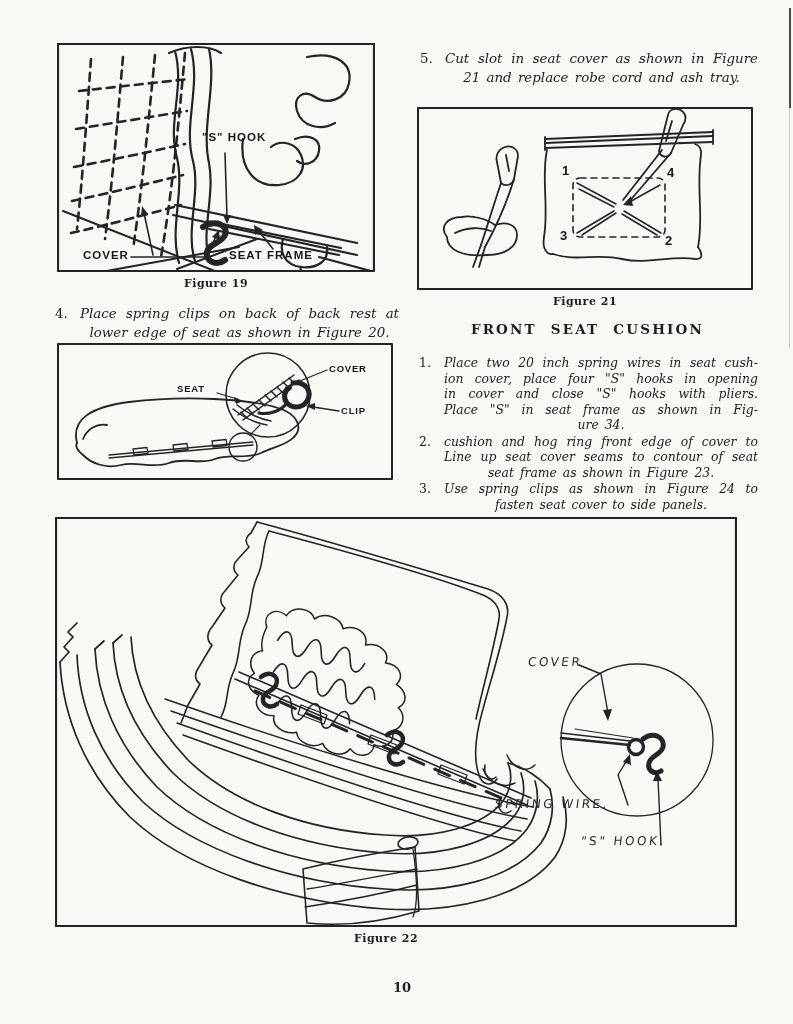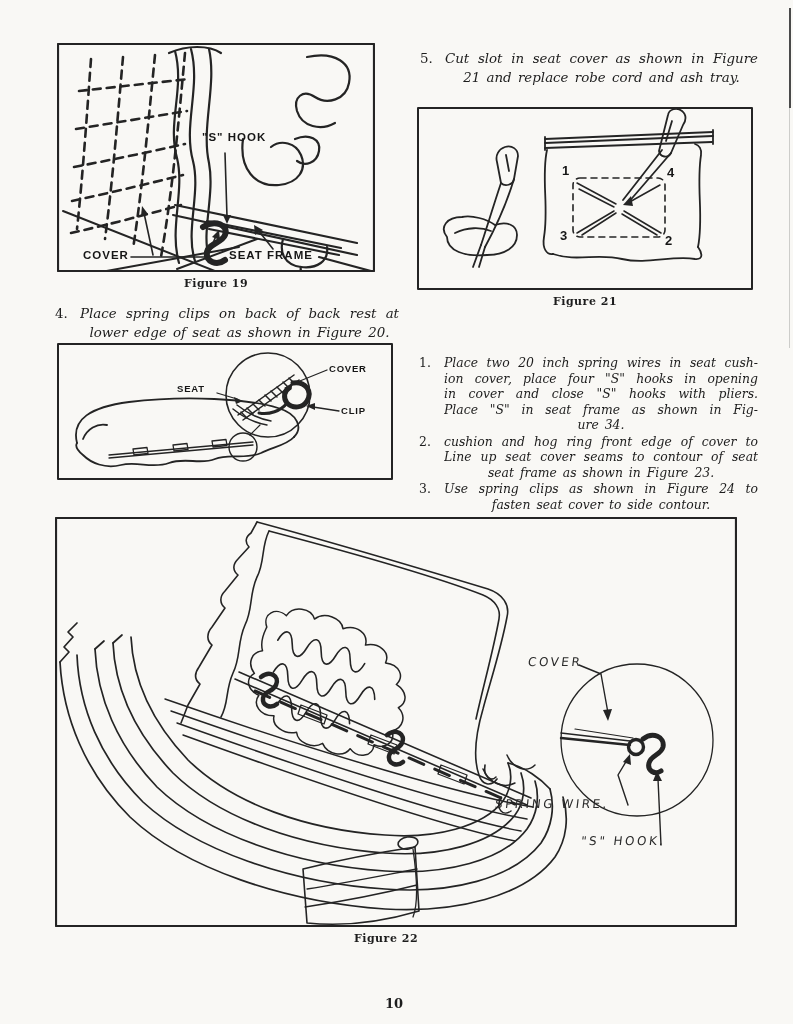--- a/index.html
+++ b/index.html
@@ -225,20 +225,21 @@
       </g>
       <path d="M214,89 l-8,9 l10,1 z" class="fill"></path>
     </svg>
     <span class="figlabel fl-num" style="left:145px;top:56px;">1</span>
     <span class="figlabel fl-num" style="left:250px;top:58px;">4</span>
     <span class="figlabel fl-num" style="left:143px;top:121px;">3</span>
     <span class="figlabel fl-num" style="left:248px;top:126px;">2</span>
   </div>
   <div class="abs caption" style="left:417px;top:295px;width:336px;">Figure 21</div>
 
+  <div class="abs heading" style="left:417px;top:321px;width:341px;">FRONT SEAT CUSHION</div>
 
   <div class="abs" style="left:419px;top:355px;width:339px;">
     <div class="item t-sm" style="margin-bottom:1px;">
       <div class="num">1.</div>
       <div class="lines">
           <div class="pline">Place two 20 inch spring wires in seat cush-</div>
           <div class="pline">ion cover, place four "S" hooks in opening</div>
           <div class="pline">in cover and close "S" hooks with pliers.</div>
           <div class="pline">Place "S" in seat frame as shown in Fig-</div>
           <div class="pline">ure 34.</div>
@@ -249,21 +250,21 @@
       <div class="lines">
           <div class="pline">cushion and hog ring front edge of cover to</div>
           <div class="pline">Line up seat cover seams to contour of seat</div>
           <div class="pline">seat frame as shown in Figure 23.</div>
         </div>
     </div>
     <div class="item t-sm">
       <div class="num">3.</div>
       <div class="lines">
           <div class="pline">Use spring clips as shown in Figure 24 to</div>
-          <div class="pline">fasten seat cover to side contour.</div>
+          <div class="pline">fasten seat cover to side panels.</div>
         </div>
     </div>
   </div>
 
   <div class="abs" style="left:55px;top:517px;width:682px;height:410px;">
     <svg width="682" height="410" viewBox="0 0 682 410">
       <rect x="1" y="1" width="680" height="408" class="ink" stroke-width="2.2"></rect>
 
       <g class="ink" stroke-width="1.6">
         <path d="M202,5 C280,26 380,56 433,72 C448,77 455,88 452,100 C446,132 436,162 428,192 C421,216 418,241 424,258 C427,268 436,270 442,262"></path>
@@ -343,18 +344,18 @@
         <path d="M606,328 L603,262" class="ink" stroke-width="1.4"></path>
         <path d="M602,254 l-4,10 l9,0 z" class="fill"></path>
       </g>
     </svg>
     <span class="hand" style="left:473px;top:138px;">COVER</span>
     <span class="hand" style="left:440px;top:280px;">SPRING WIRE.</span>
     <span class="hand" style="left:526px;top:317px;">"S" HOOK.</span>
   </div>
   <div class="abs caption" style="left:45px;top:932px;width:682px;">Figure 22</div>
 
-  <div class="abs pageno" style="left:4px;top:980px;width:780px;margin-top:16px;">10</div>
+  <div class="abs pageno" style="left:12px;top:980px;width:780px;">10</div>
 
   <div class="scanline" style="left:789px;top:8px;width:2px;height:100px;"></div>
   <div class="scanline" style="left:789px;top:108px;width:1px;height:240px;opacity:.25;"></div>
 
 </div>
 
 </body></html>

